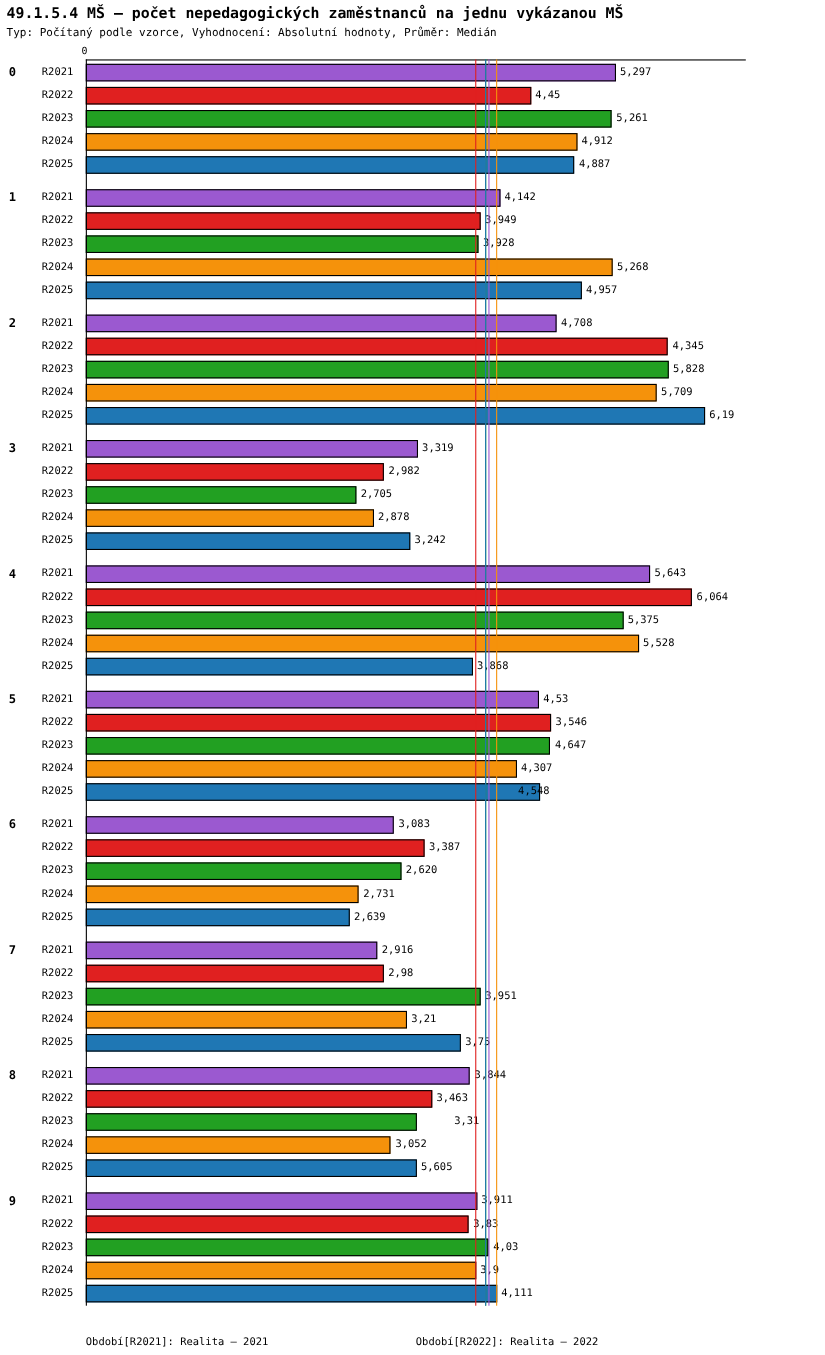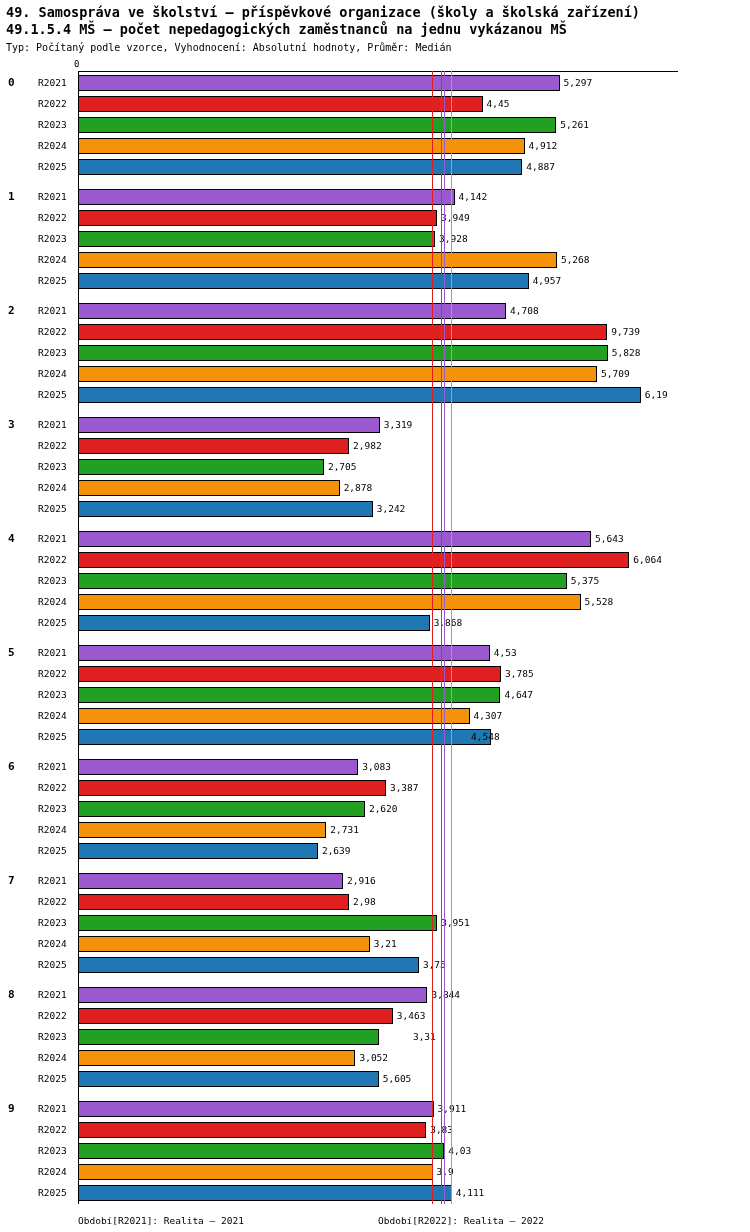--- a/index.html
+++ b/index.html
@@ -120,21 +120,20 @@
   }
   .legend-col2 {
     position: absolute;
     left: 378px;
   }
 </style>
 </head>
 <body>
 
 <div class="title-block">
-  <div class="title-line">49. Samospráva ve školství – příspěvkové organizace (školy a školská zařízení)</div>
   <div class="title-line">49.1.5.4 MŠ – počet nepedagogických zaměstnanců na jednu vykázanou MŠ</div>
   <div class="subtitle-line">Typ: Počítaný podle vzorce, Vyhodnocení: Absolutní hodnoty, Průměr: Medián</div>
 </div>
 
 <div class="chart-area">
   <div class="axis-zero-label">0</div>
   <div class="plot" id="plot" style="height: 1145px;">
       <div class="axis-top-line" style="top: 12px; width: 600px;"></div>
       <div class="group" style="position: absolute; left: 0px; top: 14px; width: 750px; height: 105px;">
         <div class="group-label" style="top: 3px;">0</div>
@@ -195,21 +194,21 @@
       <div class="group" style="position: absolute; left: 0px; top: 242px; width: 750px; height: 105px;">
         <div class="group-label" style="top: 3px;">2</div>
         <div class="row" style="top: 0px; position: absolute; left: 0px; width: 750px;">
           <div class="row-label">R2021</div>
           <div class="bar" style="width: 428px; background: rgb(155, 89, 208);"></div>
           <div class="bar-value" style="left: 510px;">4,708</div>
         </div>
         <div class="row" style="top: 21px; position: absolute; left: 0px; width: 750px;">
           <div class="row-label">R2022</div>
           <div class="bar" style="width: 529.364px; background: rgb(224, 32, 32);"></div>
-          <div class="bar-value" style="left: 611.364px;">9,739</div>
+          <div class="bar-value" style="left: 611.364px;">4,345</div>
         </div>
         <div class="row" style="top: 42px; position: absolute; left: 0px; width: 750px;">
           <div class="row-label">R2023</div>
           <div class="bar" style="width: 529.818px; background: rgb(34, 160, 34);"></div>
           <div class="bar-value" style="left: 611.818px;">5,828</div>
         </div>
         <div class="row" style="top: 63px; position: absolute; left: 0px; width: 750px;">
           <div class="row-label">R2024</div>
           <div class="bar" style="width: 519px; background: rgb(245, 146, 11);"></div>
           <div class="bar-value" style="left: 601px;">5,709</div>
@@ -279,21 +278,21 @@
       <div class="group" style="position: absolute; left: 0px; top: 584px; width: 750px; height: 105px;">
         <div class="group-label" style="top: 3px;">5</div>
         <div class="row" style="top: 0px; position: absolute; left: 0px; width: 750px;">
           <div class="row-label">R2021</div>
           <div class="bar" style="width: 411.818px; background: rgb(155, 89, 208);"></div>
           <div class="bar-value" style="left: 493.818px;">4,53</div>
         </div>
         <div class="row" style="top: 21px; position: absolute; left: 0px; width: 750px;">
           <div class="row-label">R2022</div>
           <div class="bar" style="width: 423.091px; background: rgb(224, 32, 32);"></div>
-          <div class="bar-value" style="left: 505.091px;">3,785</div>
+          <div class="bar-value" style="left: 505.091px;">3,546</div>
         </div>
         <div class="row" style="top: 42px; position: absolute; left: 0px; width: 750px;">
           <div class="row-label">R2023</div>
           <div class="bar" style="width: 422.455px; background: rgb(34, 160, 34);"></div>
           <div class="bar-value" style="left: 504.455px;">4,647</div>
         </div>
         <div class="row" style="top: 63px; position: absolute; left: 0px; width: 750px;">
           <div class="row-label">R2024</div>
           <div class="bar" style="width: 391.545px; background: rgb(245, 146, 11);"></div>
           <div class="bar-value" style="left: 473.545px;">4,307</div>

